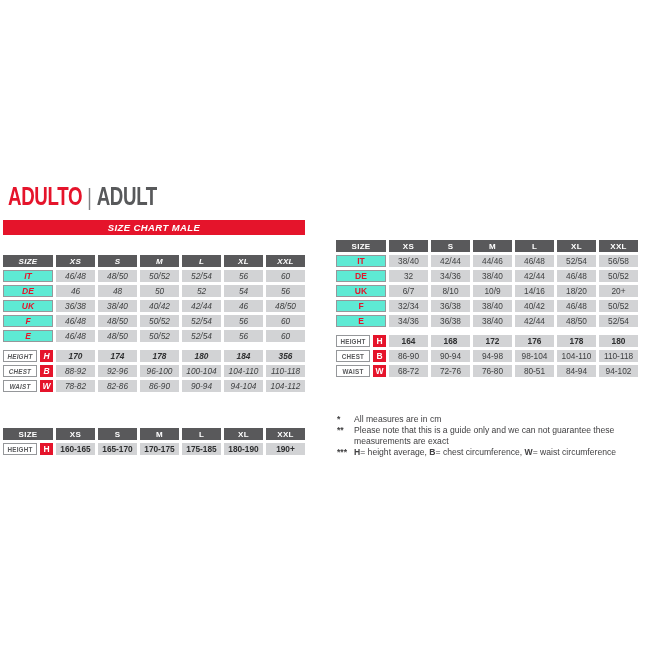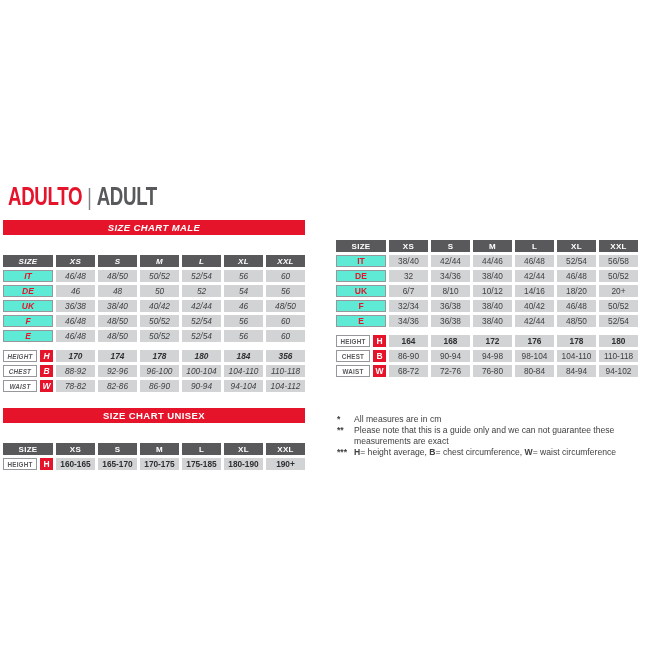--- a/index.html
+++ b/index.html
@@ -156,21 +156,21 @@
         <div class="cell rlabel">DE</div>
         <div class="cell dcell">32</div>
         <div class="cell dcell">34/36</div>
         <div class="cell dcell">38/40</div>
         <div class="cell dcell">42/44</div>
         <div class="cell dcell">46/48</div>
         <div class="cell dcell">50/52</div>
         <div class="cell rlabel">UK</div>
         <div class="cell dcell">6/7</div>
         <div class="cell dcell">8/10</div>
-        <div class="cell dcell">10/12</div>
+        <div class="cell dcell">10/9</div>
         <div class="cell dcell">14/16</div>
         <div class="cell dcell">18/20</div>
         <div class="cell dcell">20+</div>
         <div class="cell rlabel">F</div>
         <div class="cell dcell">32/34</div>
         <div class="cell dcell">36/38</div>
         <div class="cell dcell">38/40</div>
         <div class="cell dcell">40/42</div>
         <div class="cell dcell">46/48</div>
         <div class="cell dcell">50/52</div>
@@ -202,27 +202,26 @@
         <div class="cell dcell">98-104</div>
         <div class="cell dcell">104-110</div>
         <div class="cell dcell">110-118</div>
         <div class="mlabel">
           <div class="txt">WAIST</div>
           <div class="letter">W</div>
         </div>
         <div class="cell dcell">68-72</div>
         <div class="cell dcell">72-76</div>
         <div class="cell dcell">76-80</div>
-        <div class="cell dcell">80-84</div>
+        <div class="cell dcell">80-51</div>
         <div class="cell dcell">84-94</div>
         <div class="cell dcell">94-102</div>
       </div>
     </section>
   <section class="size-table unisex">
-      <div class="bar">SIZE CHART UNISEX</div>
       <div class="grid">
         <div class="cell hcell">SIZE</div>
         <div class="cell hcell">XS</div>
         <div class="cell hcell">S</div>
         <div class="cell hcell">M</div>
         <div class="cell hcell">L</div>
         <div class="cell hcell">XL</div>
         <div class="cell hcell">XXL</div>
         <div class="mlabel">
           <div class="txt">HEIGHT</div>

